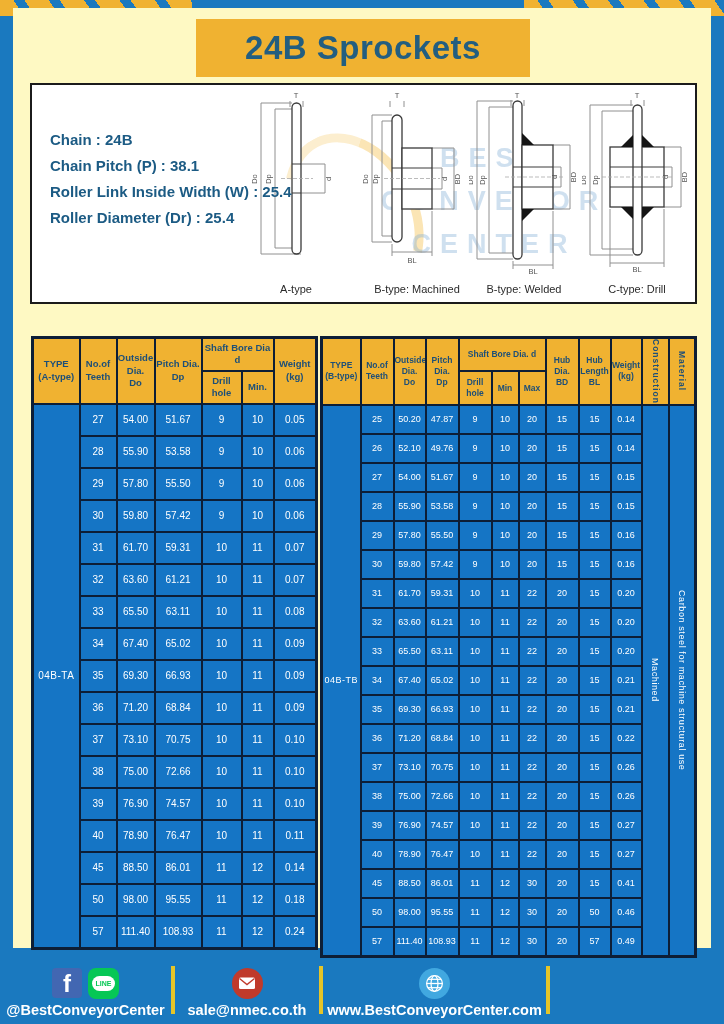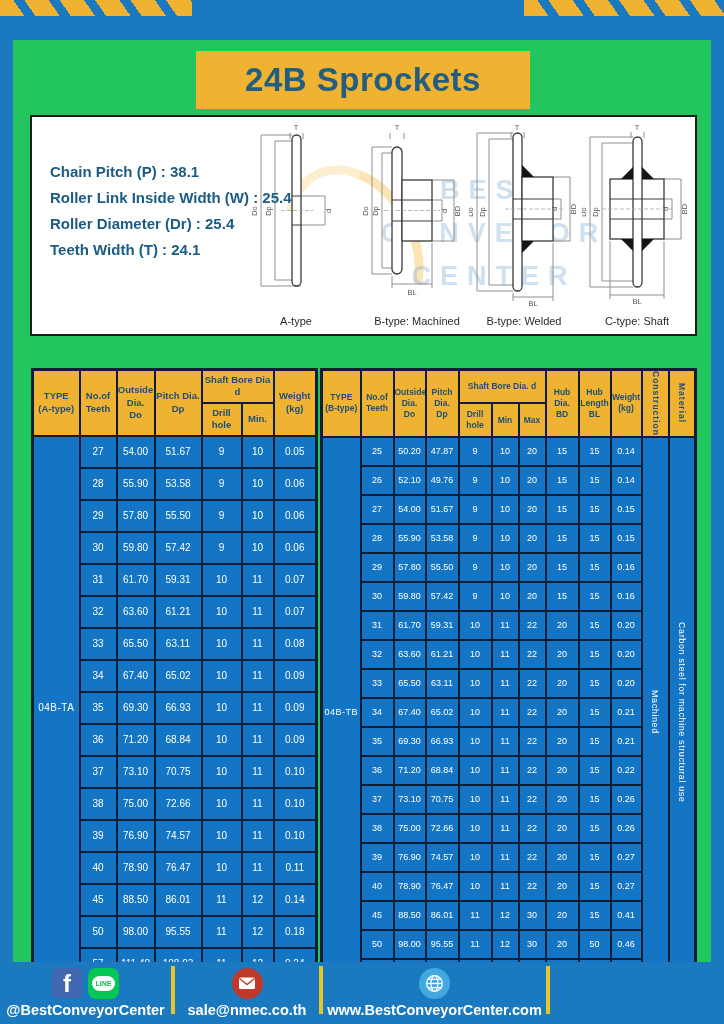--- a/index.html
+++ b/index.html
@@ -3,21 +3,21 @@
 <meta charset="utf-8">
 <style>
   html,body{margin:0;padding:0;}
   body{width:724px;height:1024px;position:relative;font-family:"Liberation Sans",sans-serif;overflow:hidden;}
   .frame{position:absolute;inset:0;background:#1A79BF;}
   
   .stripes{position:absolute;top:0;height:16px;}
   .stripes-left{left:0;width:192px;background:repeating-linear-gradient(55deg,#F0B231 0 20px,rgba(0,0,0,0) 20px 29px);}
   .stripes-right{left:524px;width:200px;background:repeating-linear-gradient(55deg,#F0B231 0 20px,rgba(0,0,0,0) 20px 29px);}
   
-  .page{position:absolute;left:13px;top:40px;width:698px;height:940px;background:#22c55e;}
+  .page{position:absolute;left:13px;top:8px;width:698px;height:940px;background:#fef9c3;}
   .title-banner{position:absolute;left:183px;top:11px;width:334px;height:58px;background:#F0B231;
     color:#235E80;font-size:33px;font-weight:800;text-align:center;line-height:58px;letter-spacing:.5px;}
   
   .spec-panel{position:absolute;left:17px;top:75px;width:663px;height:217px;background:#fff;border:2px solid #1b1b1b;}
   .spec-list{position:absolute;left:18px;top:42px;color:#1C5B84;font-size:15px;font-weight:bold;line-height:26px;white-space:nowrap;z-index:3;}
   .watermark{position:absolute;left:292px;top:52px;width:340px;text-align:center;z-index:1;
     color:rgba(128,173,214,.38);font-weight:800;font-size:27px;line-height:43px;letter-spacing:9px;}
   .wm-bird{position:absolute;left:258px;top:44px;width:110px;height:155px;border:9px solid transparent;
     border-right-color:rgba(242,179,40,.34);border-top-color:rgba(242,179,40,.22);border-radius:50%;transform:rotate(-28deg);z-index:1;}
   .drawing{position:absolute;top:6px;width:110px;height:204px;z-index:2;display:flex;flex-direction:column;align-items:center;}
@@ -73,24 +73,24 @@
 
     <div class="spec-panel">
       <div class="wm-bird"></div>
       <div class="watermark">
         <div>BEST</div>
         <div>CONVEYOR</div>
         <div>CENTER</div>
       </div>
 
       <div class="spec-list">
+        <div>Chain  : 24B</div>
         <div>Chain Pitch (P)  :  38.1</div>
         <div>Roller Link Inside Width (W)  :  25.4</div>
         <div>Roller Diameter (Dr)  : 25.4</div>
-        <div>Teeth Width (T)  :  24.1</div>
       </div>
 
       <div class="drawing dwg-a">
         <svg viewBox="0 0 110 175" width="110" height="175">
           <text class="dimtxt" x="55" y="7" text-anchor="middle">T</text>
           <g class="dim">
             <line x1="49" y1="10" x2="49" y2="16"></line>
               <line x1="62" y1="10" x2="62" y2="16"></line>
             <line x1="20" y1="12" x2="51" y2="12"></line>
               <line x1="20" y1="163" x2="60" y2="163"></line>
@@ -217,21 +217,21 @@
           <path class="weld" d="M60,116 L60,128 L72,116 Z"></path>
           <line x1="28" y1="76" x2="82" y2="76" stroke="#3a3a3a"></line>
           <line x1="28" y1="96" x2="82" y2="96" stroke="#3a3a3a"></line>
           <line class="cline" x1="20" y1="86" x2="92" y2="86"></line>
           <text class="dimtxt" x="4" y="89" transform="rotate(-90 4 89)" text-anchor="middle">Do</text>
           <text class="dimtxt" x="16" y="89" transform="rotate(-90 16 89)" text-anchor="middle">Dp</text>
           <text class="dimtxt" x="86" y="86" transform="rotate(-90 86 86)" text-anchor="middle">d</text>
           <text class="dimtxt" x="105" y="86" transform="rotate(-90 105 86)" text-anchor="middle">BD</text>
           <text class="dimtxt" x="55" y="181" text-anchor="middle">BL</text>
         </svg>
-        <div class="cap">C-type: Shaft</div>
+        <div class="cap">C-type: Drill</div>
       </div>
     </div>
 
     <table class="spec-table" id="tableA">
       <colgroup>
           <col style="width:47px">
           <col style="width:37px">
           <col style="width:38px">
           <col style="width:47px">
           <col style="width:40px">

